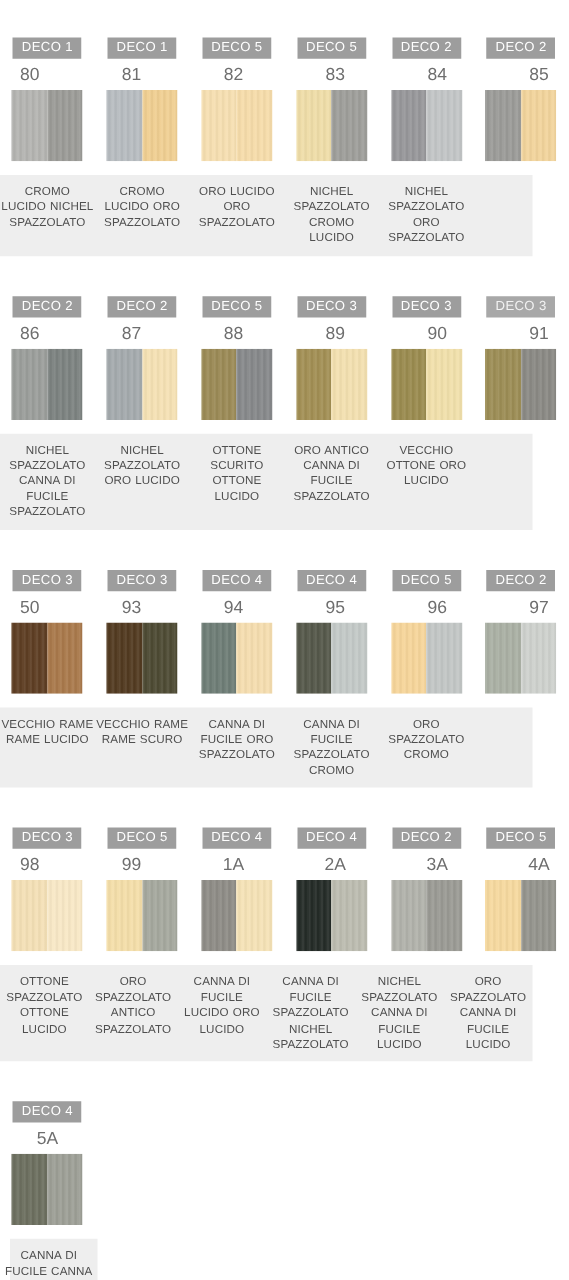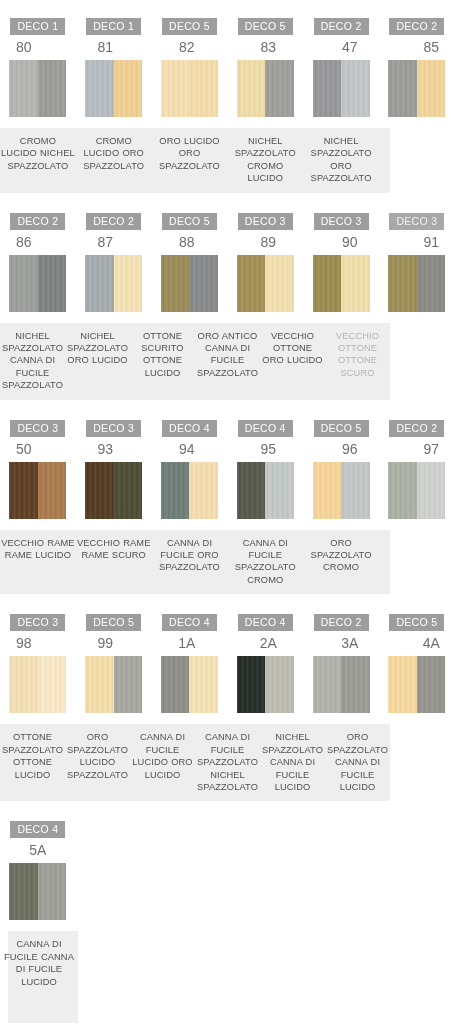--- a/index.html
+++ b/index.html
@@ -16,20 +16,21 @@
     height: 1024px;
     background: #ffffff;
   }
 
   
   .tags {
     position: relative;
     display: flex;
     width: 455px;
     height: 26px;
+    margin-top: 12px;
   }
   .cell-tag {
     width: 75.8px;
     display: flex;
     justify-content: center;
     align-items: flex-start;
     padding-top: 6px;
   }
   .deco-tag {
     display: inline-block;
@@ -90,21 +91,21 @@
       rgba(0,0,0,0.045) 3px,
       rgba(255,255,255,0.05) 4px,
       rgba(255,255,255,0.05) 5px
     );
     opacity: 0.75;
   }
 
   
   .descband {
     display: flex;
-    width: 390px;
+    width: 426px;
     background: #eeeeee;
     padding: 7px 0 8px 0;
     align-items: flex-start;
   }
   .cell-desc {
     width: 75.8px;
     text-align: center;
     font-size: 9.3px;
     line-height: 12.4px;
     color: #4f4f4f;
@@ -159,21 +160,21 @@
         </div>
         <div class="cell-tag">
           <span class="deco-tag">DECO 2</span>
         </div>
       </div>
       <div class="codes">
         <div class="cell-code">80</div>
         <div class="cell-code">81</div>
         <div class="cell-code">82</div>
         <div class="cell-code">83</div>
-        <div class="cell-code">47</div>
+        <div class="cell-code">84</div>
         <div class="cell-code">85</div>
       </div>
       <div class="swatches">
         <div class="cell-sw">
           <div class="swatch">
             <div class="half" style="background: rgb(180, 180, 177);"></div>
             <div class="half" style="background: rgb(155, 155, 151);"></div>
           </div>
         </div>
         <div class="cell-sw">
@@ -282,21 +283,20 @@
           </div>
         </div>
       </div>
       <div class="spacer-8"></div>
       <div class="descband">
         <div class="cell-desc">NICHEL SPAZZOLATO CANNA DI FUCILE SPAZZOLATO</div>
         <div class="cell-desc">NICHEL SPAZZOLATO ORO LUCIDO</div>
         <div class="cell-desc">OTTONE SCURITO OTTONE LUCIDO</div>
         <div class="cell-desc">ORO ANTICO CANNA DI FUCILE SPAZZOLATO</div>
         <div class="cell-desc">VECCHIO OTTONE ORO LUCIDO</div>
-        <div class="cell-desc faded">VECCHIO OTTONE OTTONE SCURO</div>
       </div>
       <div class="spacer-14"></div>
       <div class="tags">
         <div class="cell-tag">
           <span class="deco-tag">DECO 3</span>
         </div>
         <div class="cell-tag">
           <span class="deco-tag">DECO 3</span>
         </div>
         <div class="cell-tag">
@@ -429,21 +429,21 @@
         <div class="cell-sw">
           <div class="swatch">
             <div class="half" style="background: rgb(246, 217, 159);"></div>
             <div class="half" style="background: rgb(148, 148, 141);"></div>
           </div>
         </div>
       </div>
       <div class="spacer-8"></div>
       <div class="descband">
         <div class="cell-desc">OTTONE SPAZZOLATO OTTONE LUCIDO</div>
-        <div class="cell-desc">ORO SPAZZOLATO LUCIDO SPAZZOLATO</div>
+        <div class="cell-desc">ORO SPAZZOLATO ANTICO SPAZZOLATO</div>
         <div class="cell-desc">CANNA DI FUCILE LUCIDO ORO LUCIDO</div>
         <div class="cell-desc">CANNA DI FUCILE SPAZZOLATO NICHEL SPAZZOLATO</div>
         <div class="cell-desc">NICHEL SPAZZOLATO CANNA DI FUCILE LUCIDO</div>
         <div class="cell-desc">ORO SPAZZOLATO CANNA DI FUCILE LUCIDO</div>
       </div>
       <div class="spacer-14"></div>
       <div class="tags">
         <div class="cell-tag">
           <span class="deco-tag">DECO 4</span>
         </div>

